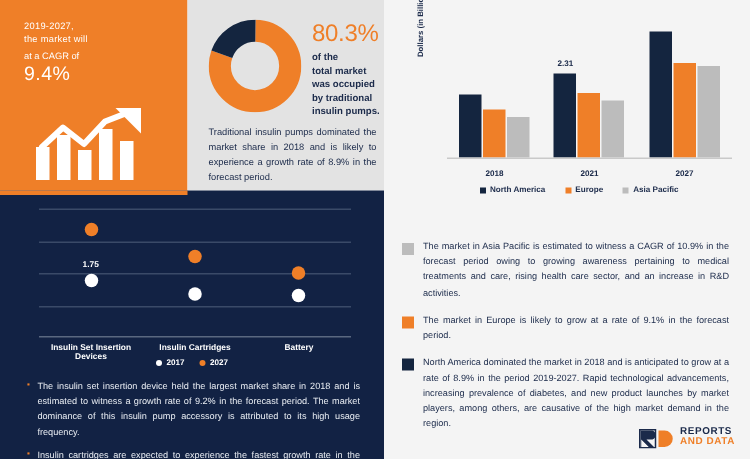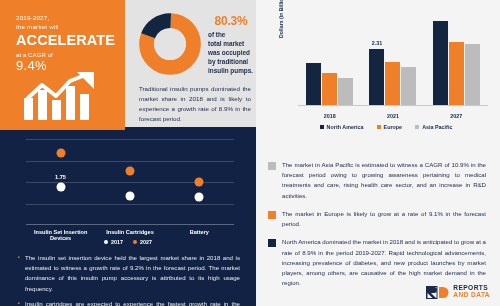--- a/index.html
+++ b/index.html
@@ -25,21 +25,21 @@
 
   .growth-icon { position:absolute; left:22px; top:72px; width:90px; height:48px; }
 
   
   .panel-grey-top {
     position:absolute; left:125px; top:0; width:131px; height:127px;
     background:#e3e3e3;
   }
   .donut-box { position:absolute; left:14px; top:13px; width:62px; height:62px; }
   .donut-pct { position:absolute; left:83px; top:14px; width:46px; }
-  .donut-pct .pct { color:#ef7f28; font-size:12px; font-weight:bold; letter-spacing:-.2px;text-align:center; }
+  .donut-pct .pct { color:#ef7f28; font-size:16px; font-weight:normal; letter-spacing:-.2px; }
   .donut-pct .sub { color:#1b2a4a; font-size:6.4px; font-weight:bold; line-height:1.42; margin-top:2px; }
   .donut-para {
     position:absolute; left:14px; top:84px; width:112px;
     color:#1b2a4a; font-size:6.2px; line-height:1.62; text-align:justify;
   }
 
   
   .panel-chart {
     position:absolute; left:256px; top:0; width:244px; height:156px;
     background:#f4f4f4;
@@ -113,21 +113,20 @@
 </style>
 </head>
 <body>
 
 <div class="page">
 
   <div class="panel-orange">
     <div class="accel-wrap">
       <div class="accel-line1">2019-2027,</div>
       <div class="accel-line1">the market will</div>
-      <div class="accel-big">ACCELERATE</div>
       <div class="accel-line3">at a CAGR of</div>
       <div class="accel-cagr">9.4%</div>
     </div>
     <svg class="growth-icon" viewBox="0 0 90 48">
       <rect x="2" y="26" width="9" height="22" fill="#fff"></rect>
       <rect x="16" y="18" width="9" height="30" fill="#fff"></rect>
       <rect x="30" y="28" width="9" height="20" fill="#fff"></rect>
       <rect x="44" y="14" width="9" height="34" fill="#fff"></rect>
       <rect x="58" y="22" width="9" height="26" fill="#fff"></rect>
       <polyline points="6,26 20,13 34,24 48,9 66,2" fill="none" stroke="#fff" stroke-width="4" stroke-linejoin="round" stroke-linecap="round"></polyline>

